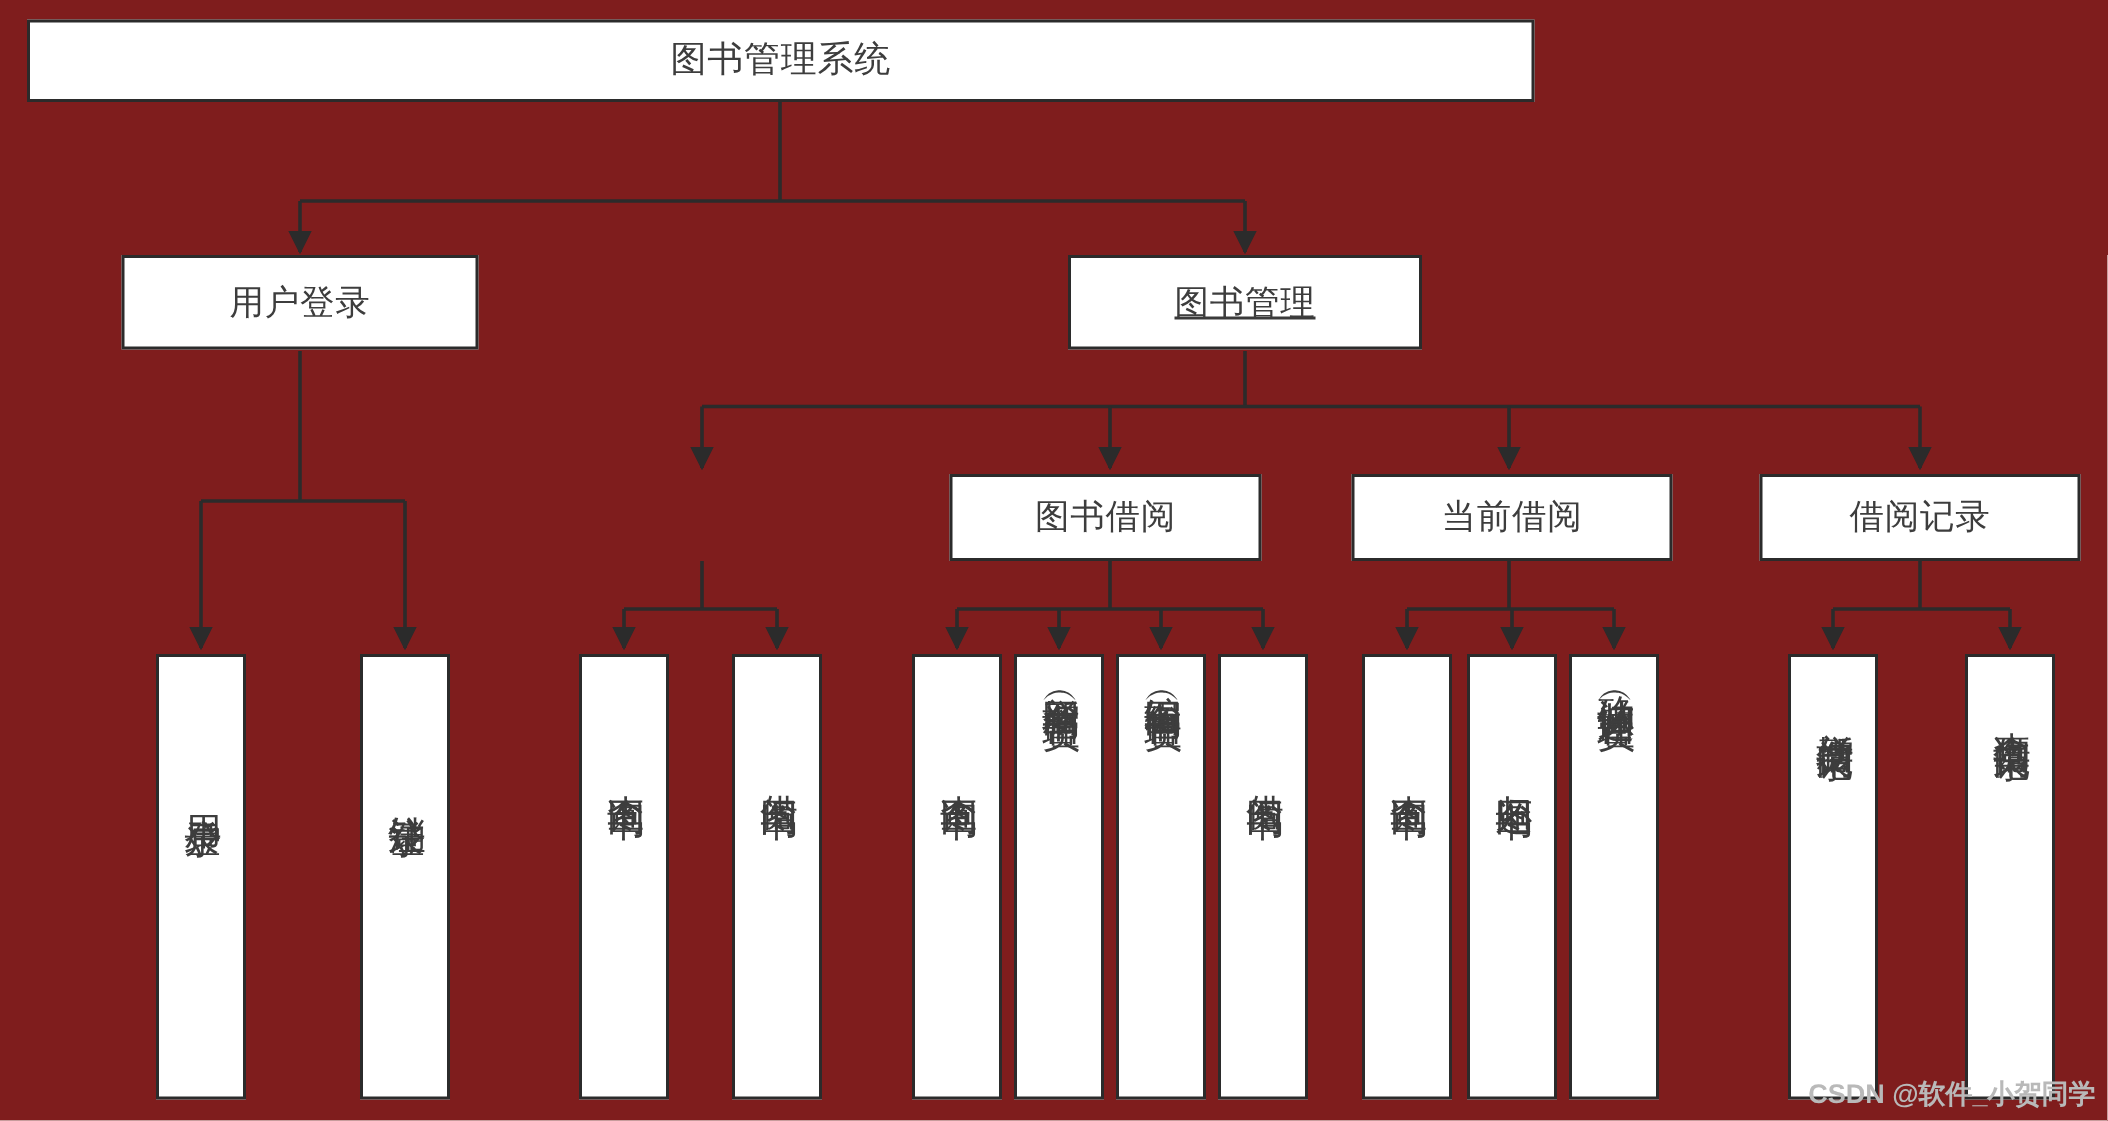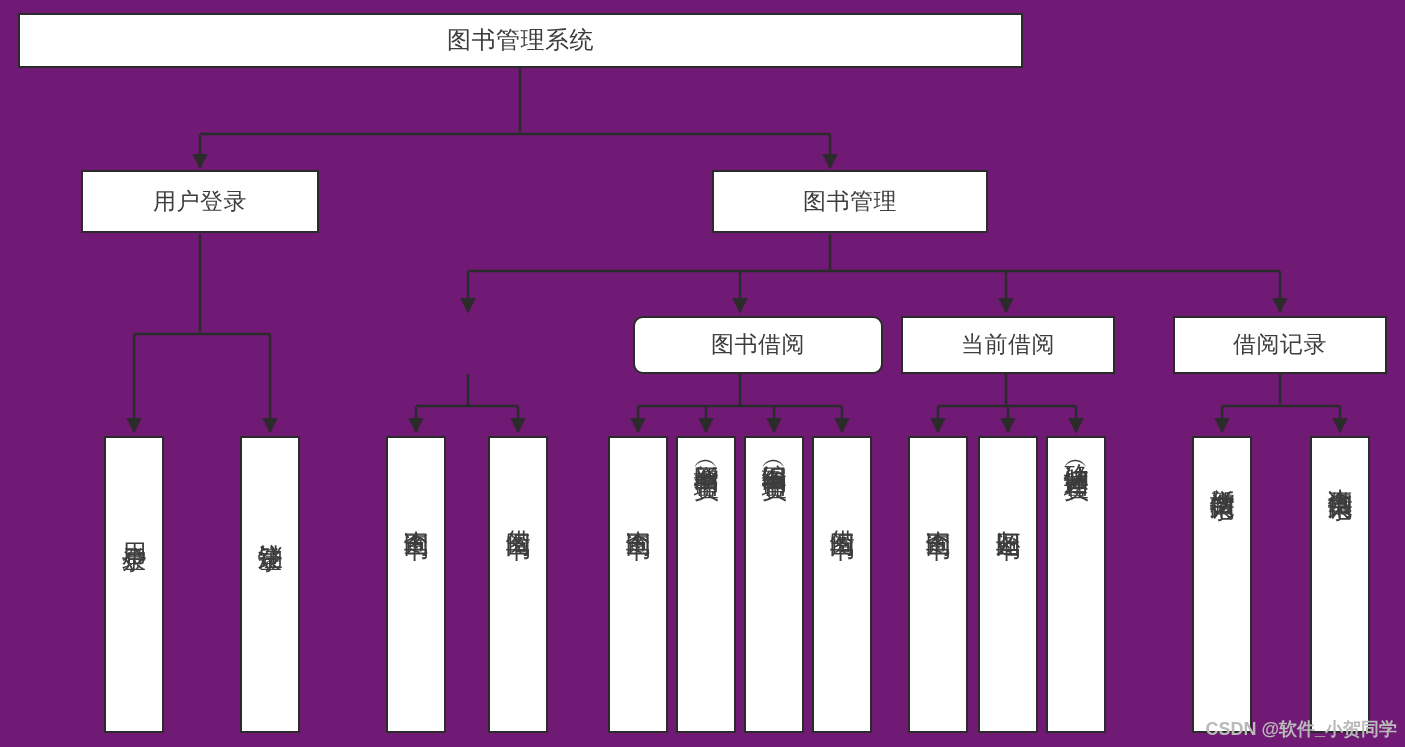--- a/index.html
+++ b/index.html
@@ -8,21 +8,21 @@
     padding: 0;
     background: #ffffff;
   }
   body {
     font-family: "Liberation Sans", "DejaVu Sans", sans-serif;
   }
   #diagram-root {
     position: relative;
     width: 1405px;
     height: 747px;
-    background: #701a75;
+    background: #7f1d1d;
     overflow: hidden;
   }
   #edges-layer {
     position: absolute;
     left: 0;
     top: 0;
     width: 1405px;
     height: 747px;
     pointer-events: none;
   }
@@ -134,25 +134,25 @@
     </g>
   </svg>
 
   <div class="node root horiz" style="left:18px; top:13px; width:1005px; height:55px;">
     <span class="node-label">图书管理系统</span>
   </div>
 
   <div class="node horiz" style="left:81px; top:170px; width:238px; height:63px;">
     <span class="node-label">用户登录</span>
   </div>
-  <div class="node horiz" style="left:712px; top:170px; width:276px; height:63px;">
+  <div class="node horiz" style="left:712px; top:170px; width:236px; height:63px;text-decoration:underline;">
     <span class="node-label">图书管理</span>
   </div>
 
-  <div class="node horiz" style="left:633px; top:316px; width:250px; height:58px;border-radius:10px;">
+  <div class="node horiz" style="left:633px; top:316px; width:208px; height:58px;">
     <span class="node-label">图书借阅</span>
   </div>
   <div class="node horiz" style="left:1173px; top:316px; width:214px; height:58px;">
     <span class="node-label">借阅记录</span>
   </div>
   <div class="node horiz" style="left:901px; top:316px; width:214px; height:58px;">
     <span class="node-label">当前借阅</span>
   </div>
 
   <div class="node vert" style="left:104px; top:436px; width:60px; height:297px; padding-top:85px;">

